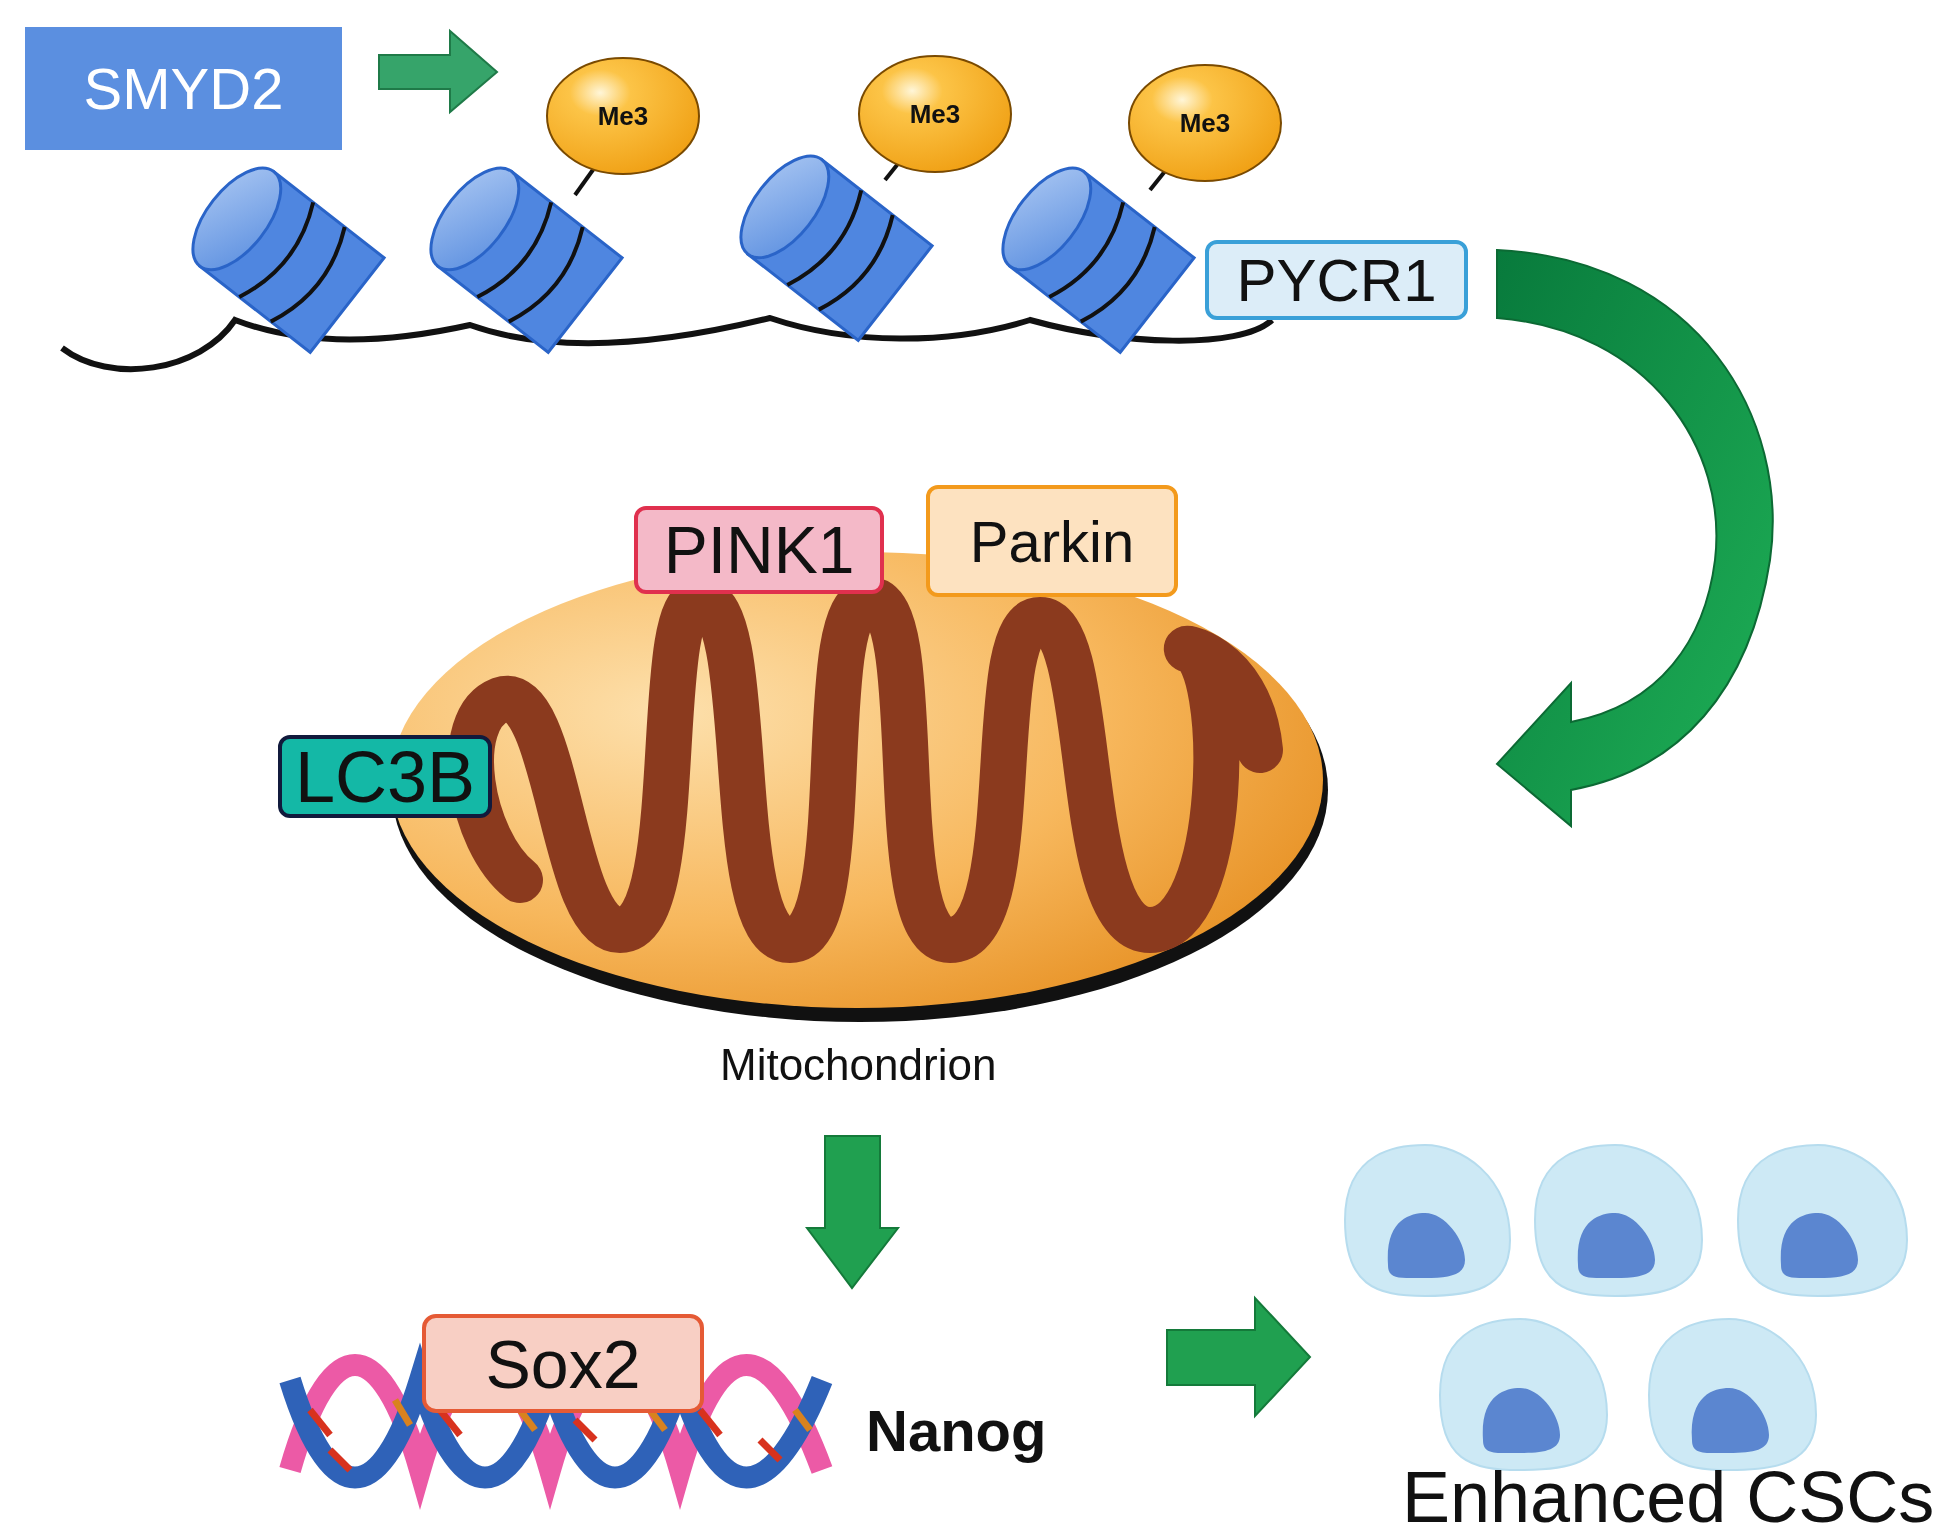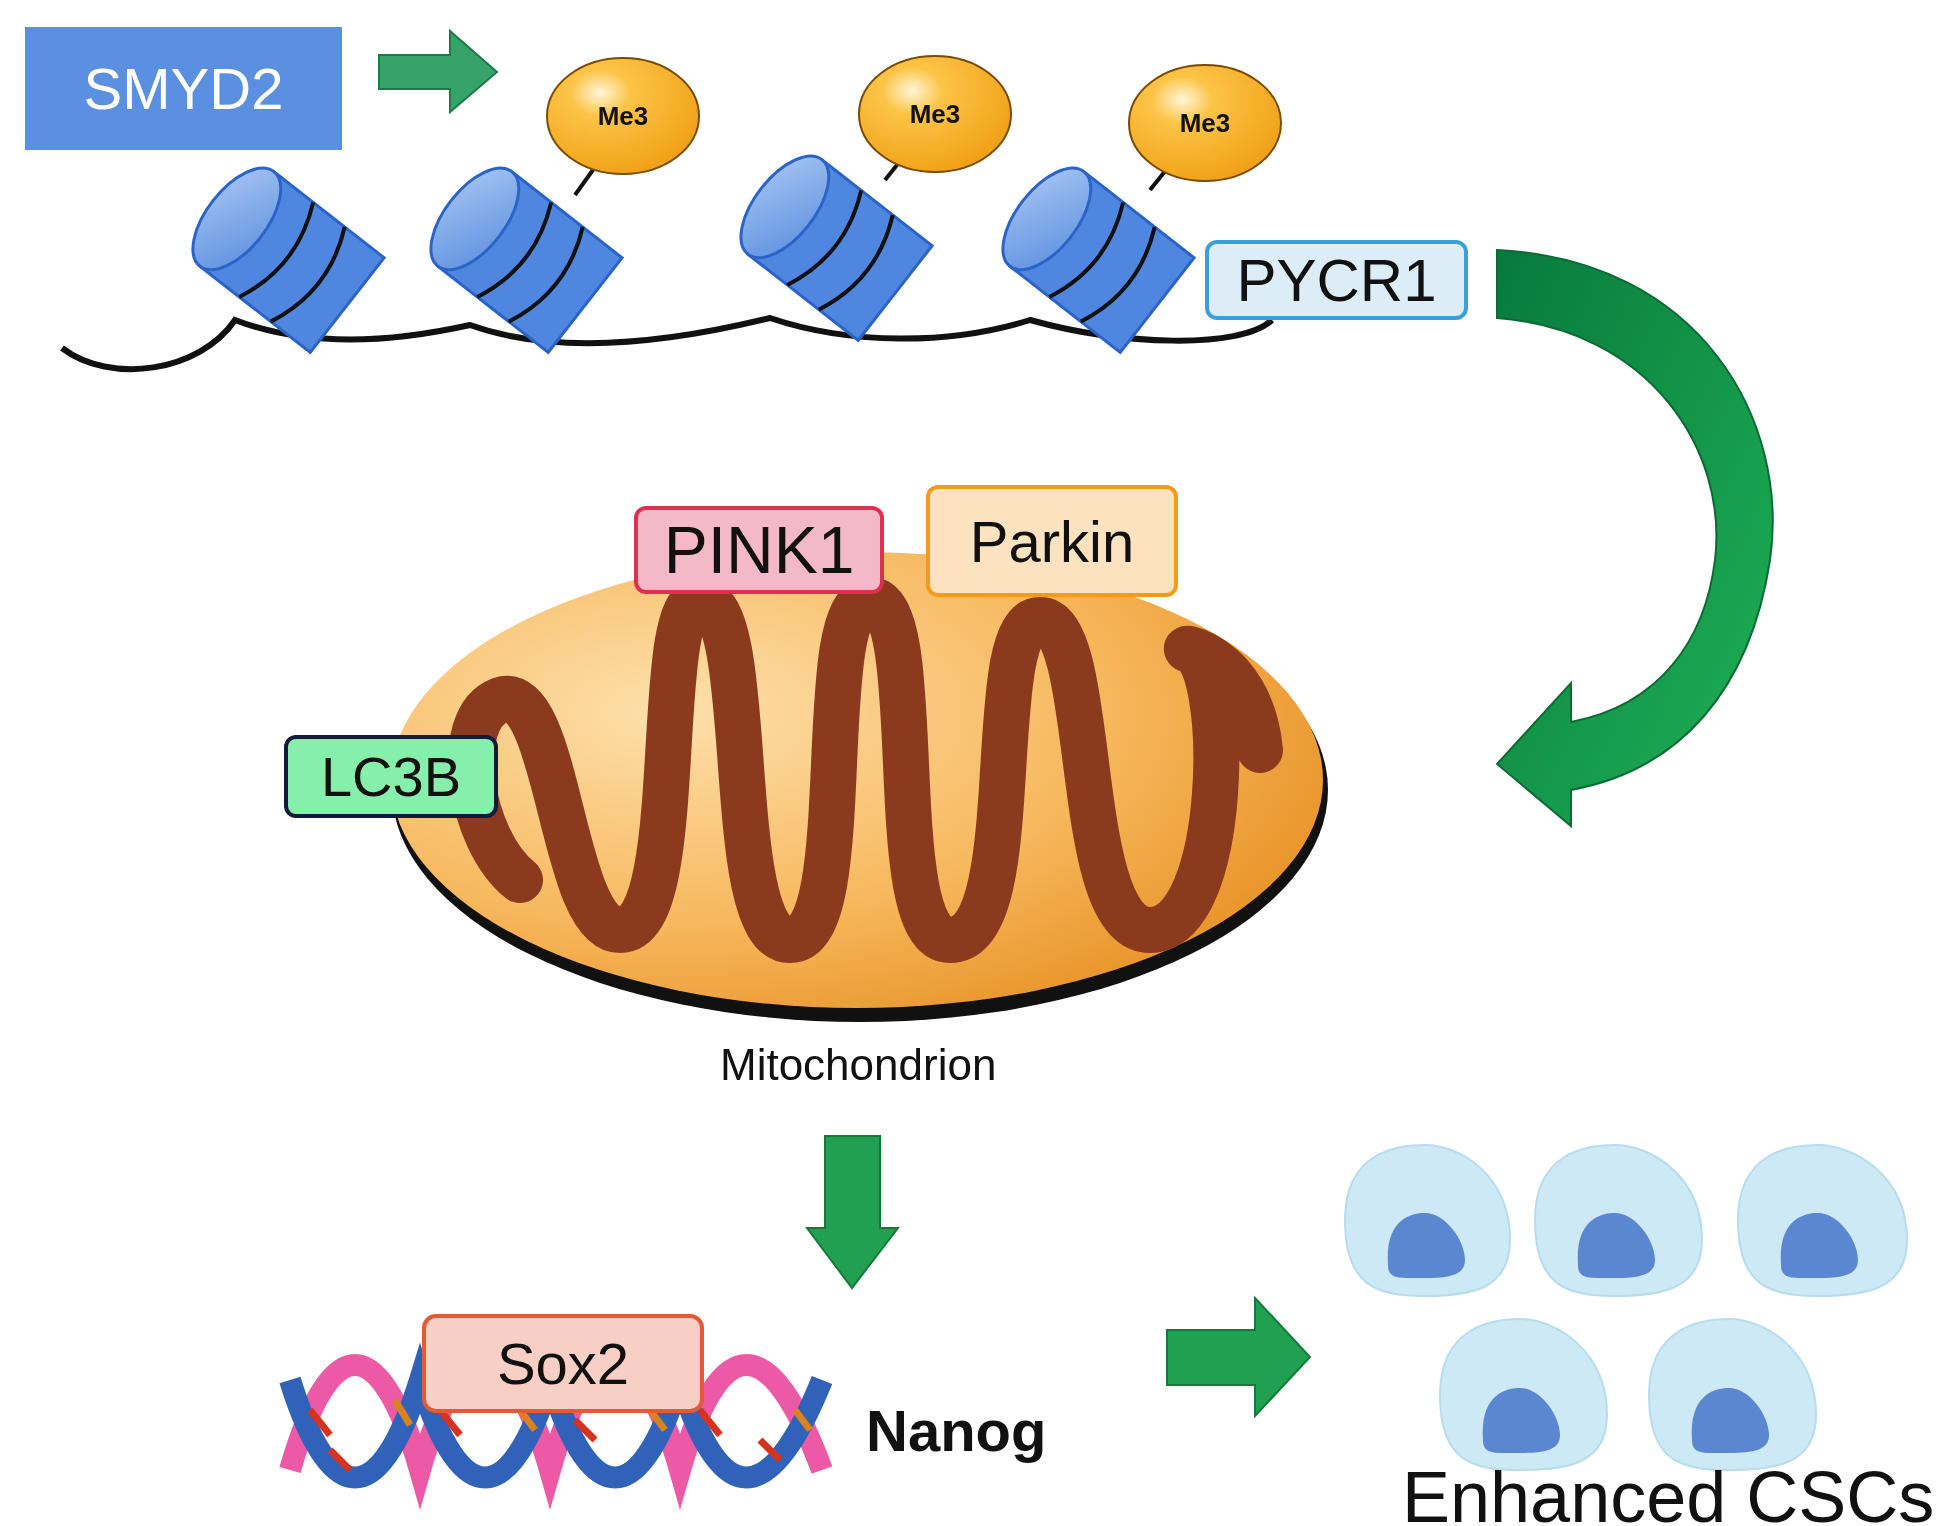--- a/index.html
+++ b/index.html
@@ -2,22 +2,22 @@
 <html><head>
 <meta charset="utf-8">
 <style>
   html,body{margin:0;padding:0;background:#fff;}
   body{width:1937px;height:1526px;position:relative;overflow:hidden;font-family:"Liberation Sans",sans-serif;}
   .box{position:absolute;box-sizing:border-box;display:flex;align-items:center;justify-content:center;color:#111;}
   #smyd2{left:25px;top:27px;width:317px;height:123px;background:#5b8fe0;color:#fff;font-size:58px;}
   #pycr1{left:1205px;top:240px;width:263px;height:80px;background:#dcedf8;border:4px solid #3aa0d8;border-radius:12px;font-size:60px;}
   #pink1{left:634px;top:506px;width:250px;height:88px;background:#f4b9c8;border:4px solid #e0304e;border-radius:12px;font-size:66px;z-index:3;}
   #parkin{left:884px;top:485px;width:252px;height:112px;background:#fde2c0;border:4px solid #f39a1c;border-radius:12px;font-size:58px;z-index:3;margin-left:42px;}
-  #lc3b{left:284px;top:735px;width:214px;height:83px;background:#86efac;border:4px solid #111a3c;border-radius:12px;font-size:56px;z-index:3;}
-  #sox2{left:422px;top:1314px;width:282px;height:99px;background:#f8cfc4;border:4px solid #e55a35;border-radius:14px;font-size:58px;z-index:3;}
+  #lc3b{left:278px;top:735px;width:214px;height:83px;background:#14b8a6;border:4px solid #111a3c;border-radius:12px;font-size:72px;z-index:3;}
+  #sox2{left:422px;top:1314px;width:282px;height:99px;background:#f8cfc4;border:4px solid #e55a35;border-radius:14px;font-size:68px;z-index:3;}
   .label{position:absolute;color:#111;white-space:nowrap;}
   #mito-label{left:720px;top:1040px;font-size:44px;}
   #nanog-label{left:866px;top:1380px;font-size:58px;font-weight:bold;margin-top:17px;}
   #csc-label{left:1402px;top:1456px;font-size:72px;}
   svg.layer{position:absolute;left:0;top:0;}
   .me3{font-family:"Liberation Sans",sans-serif;font-weight:bold;font-size:26px;fill:#111;}
 </style>
 </head>
 <body>
 

